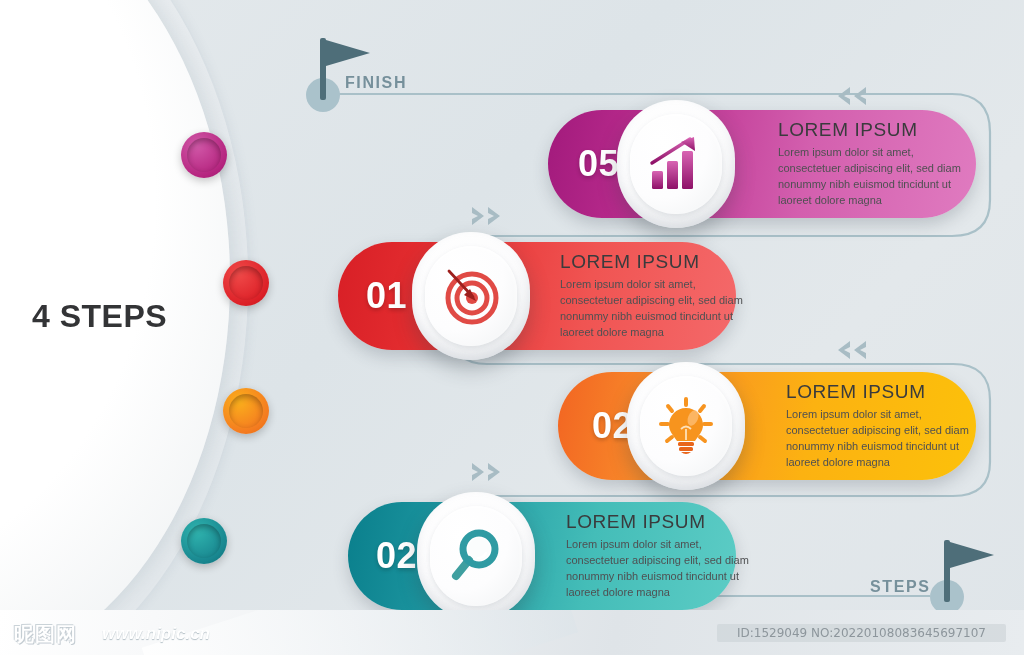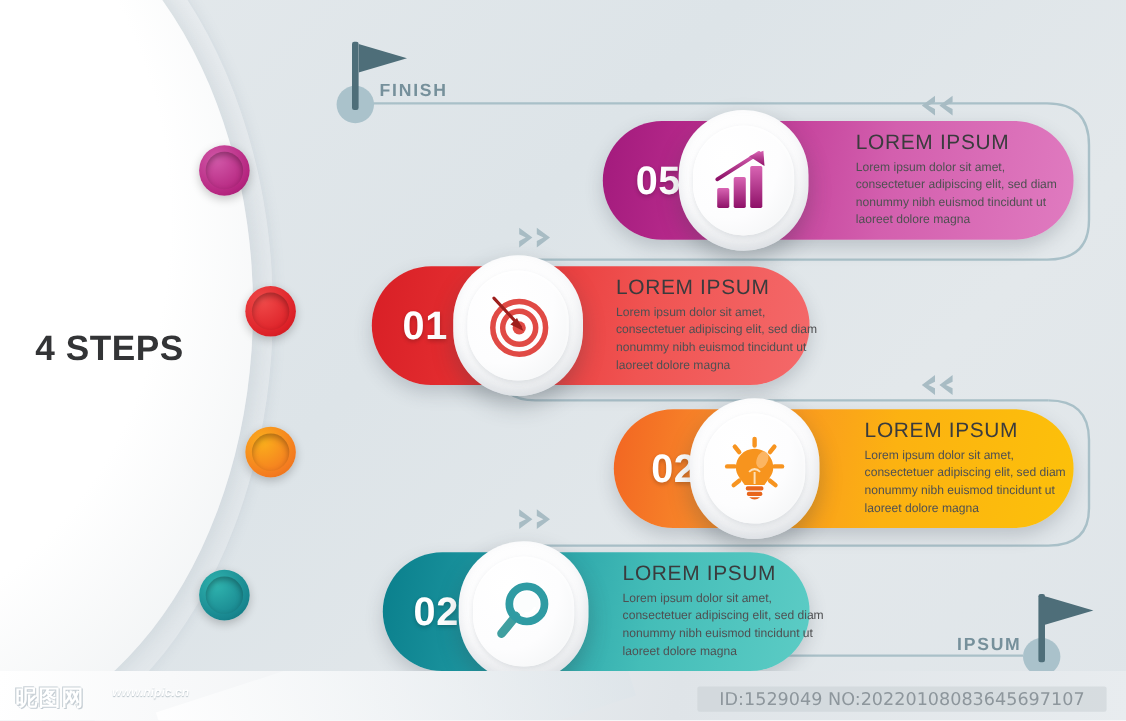--- a/index.html
+++ b/index.html
@@ -121,26 +121,26 @@
   }
   .wm-logo {
     position: absolute; left: 14px; top: 11px;
     font-size: 20px; font-weight: 700; color: #ffffff;
     letter-spacing: 1px;
     text-shadow: 0 0 1px #b9c3ca, 1px 1px 0 #c6ced4, -1px -1px 0 #cdd5da;
     font-family: "DejaVu Sans", sans-serif;
   }
   .wm-url {
     position: absolute; left: 102px; top: 14px;
-    font-size: 11px; font-style: italic; font-weight: 700;
+    font-size: 17px; font-style: italic; font-weight: 700;
     color: #ffffff; text-shadow: 0 1px 1px #b5c0c7;
   }
   .wm-id {
     position: absolute; right: 18px; top: 14px;
-    font-size: 16px; color: #8d969c;
+    font-size: 12px; color: #8d969c;
     background: rgba(200,207,212,0.55);
     padding: 2px 20px; border-radius: 2px;
     font-family: "DejaVu Sans", sans-serif;
   }
 </style>
 </head>
 <body>
 
 <div id="stage">
 
@@ -189,21 +189,21 @@
   </div>
   <div class="flag-label" style="left:345px; top:74px;">FINISH</div>
 
   <div class="flag" style="left:930px; top:540px;">
     <div class="base" style="left:0px; top:40px;"></div>
     <div class="pole" style="left:14px; top:0px; height:62px;"></div>
     <svg style="position:absolute; left:20px; top:2px;" width="46" height="30" viewBox="0 0 46 30">
         <path d="M0 0 L44 13 L0 26 Z" fill="#4e6e79"></path>
       </svg>
   </div>
-  <div class="flag-label" style="left:870px; top:578px;">IPSUM</div>
+  <div class="flag-label" style="left:870px; top:578px;">STEPS</div>
 
   <div class="arc-dot" style="left:181px; top:132px; background:radial-gradient(circle at 35% 30%, #d158a8, #b5257f 70%, #96176a 100%);"></div>
   <div class="arc-dot" style="left:223px; top:260px; background:radial-gradient(circle at 35% 30%, #f04a49, #dc2027 70%, #bc161c 100%);"></div>
   <div class="arc-dot" style="left:223px; top:388px; background:radial-gradient(circle at 35% 30%, #fbaf1c, #f47b20 70%, #e0690f 100%);"></div>
   <div class="arc-dot" style="left:181px; top:518px; background:radial-gradient(circle at 35% 30%, #2fb3ae, #18868f 70%, #0d6a73 100%);"></div>
 
   <div class="card" style="left:548px; top:110px; width:428px;
               background:linear-gradient(100deg,#a21a7c 0%, #b92c8d 22%, #d35fae 60%, #e07bc0 100%);">
     <div class="num" style="left:30px;">05</div>
     <div class="card-texts" style="left:230px; width:190px;">

